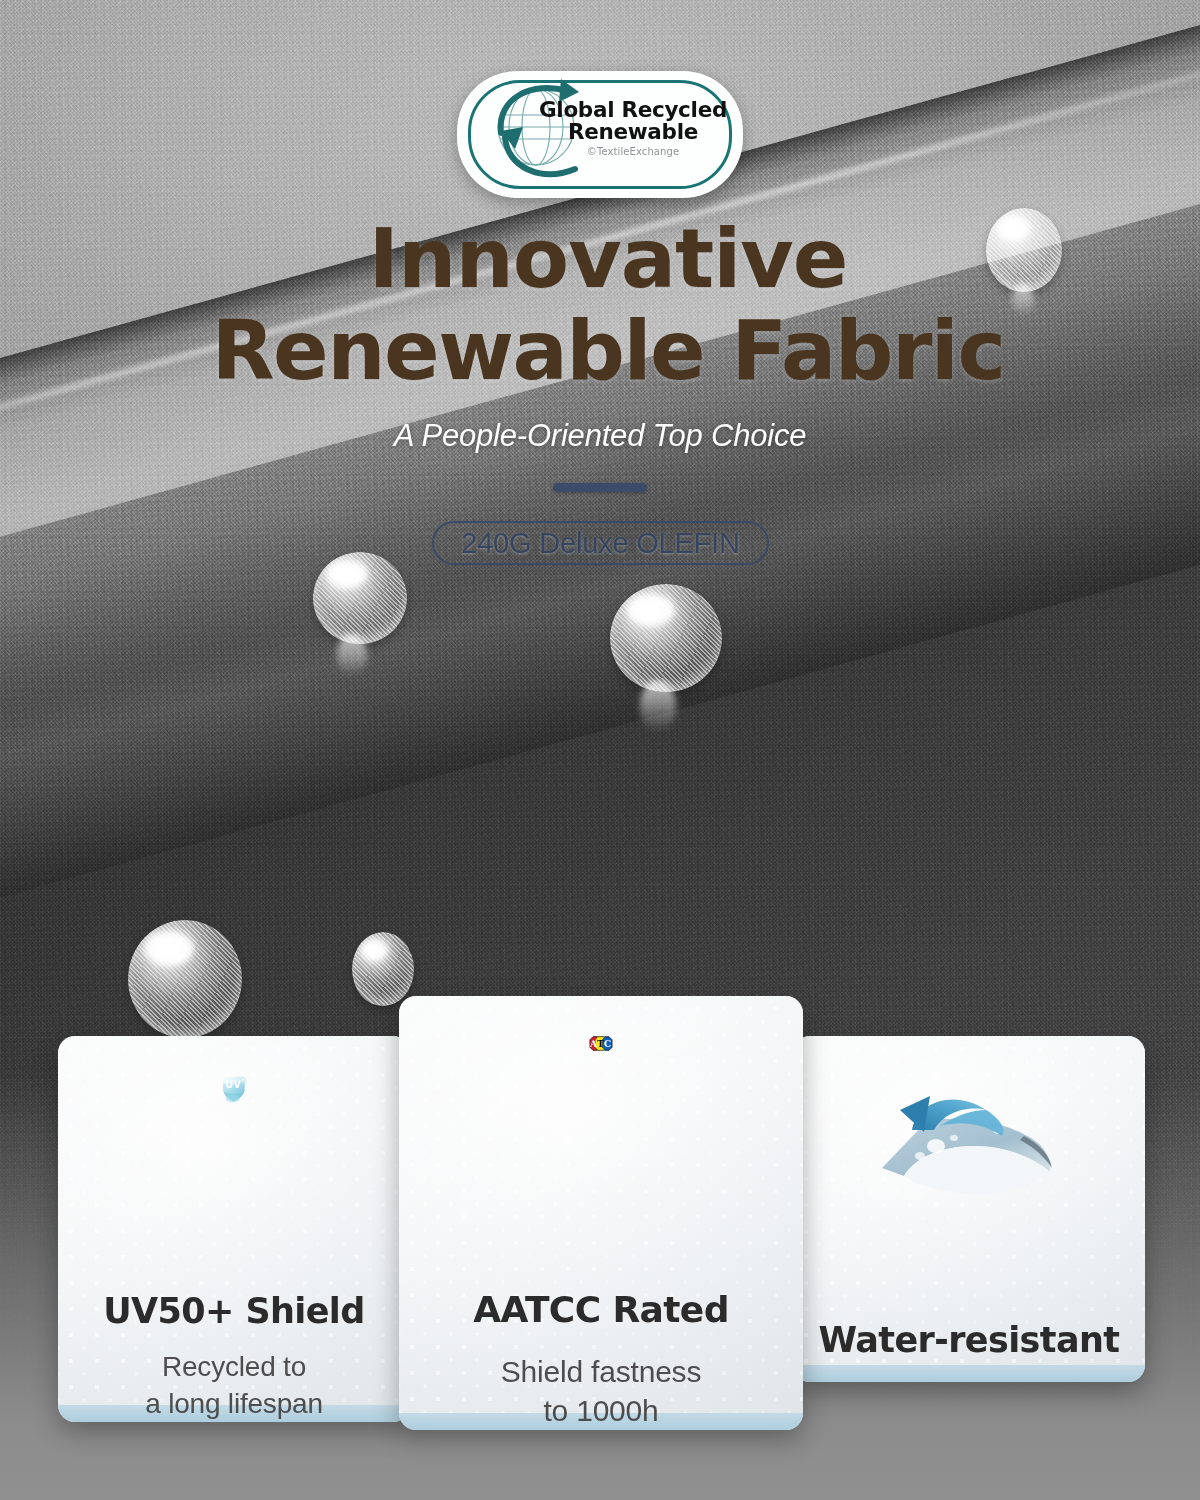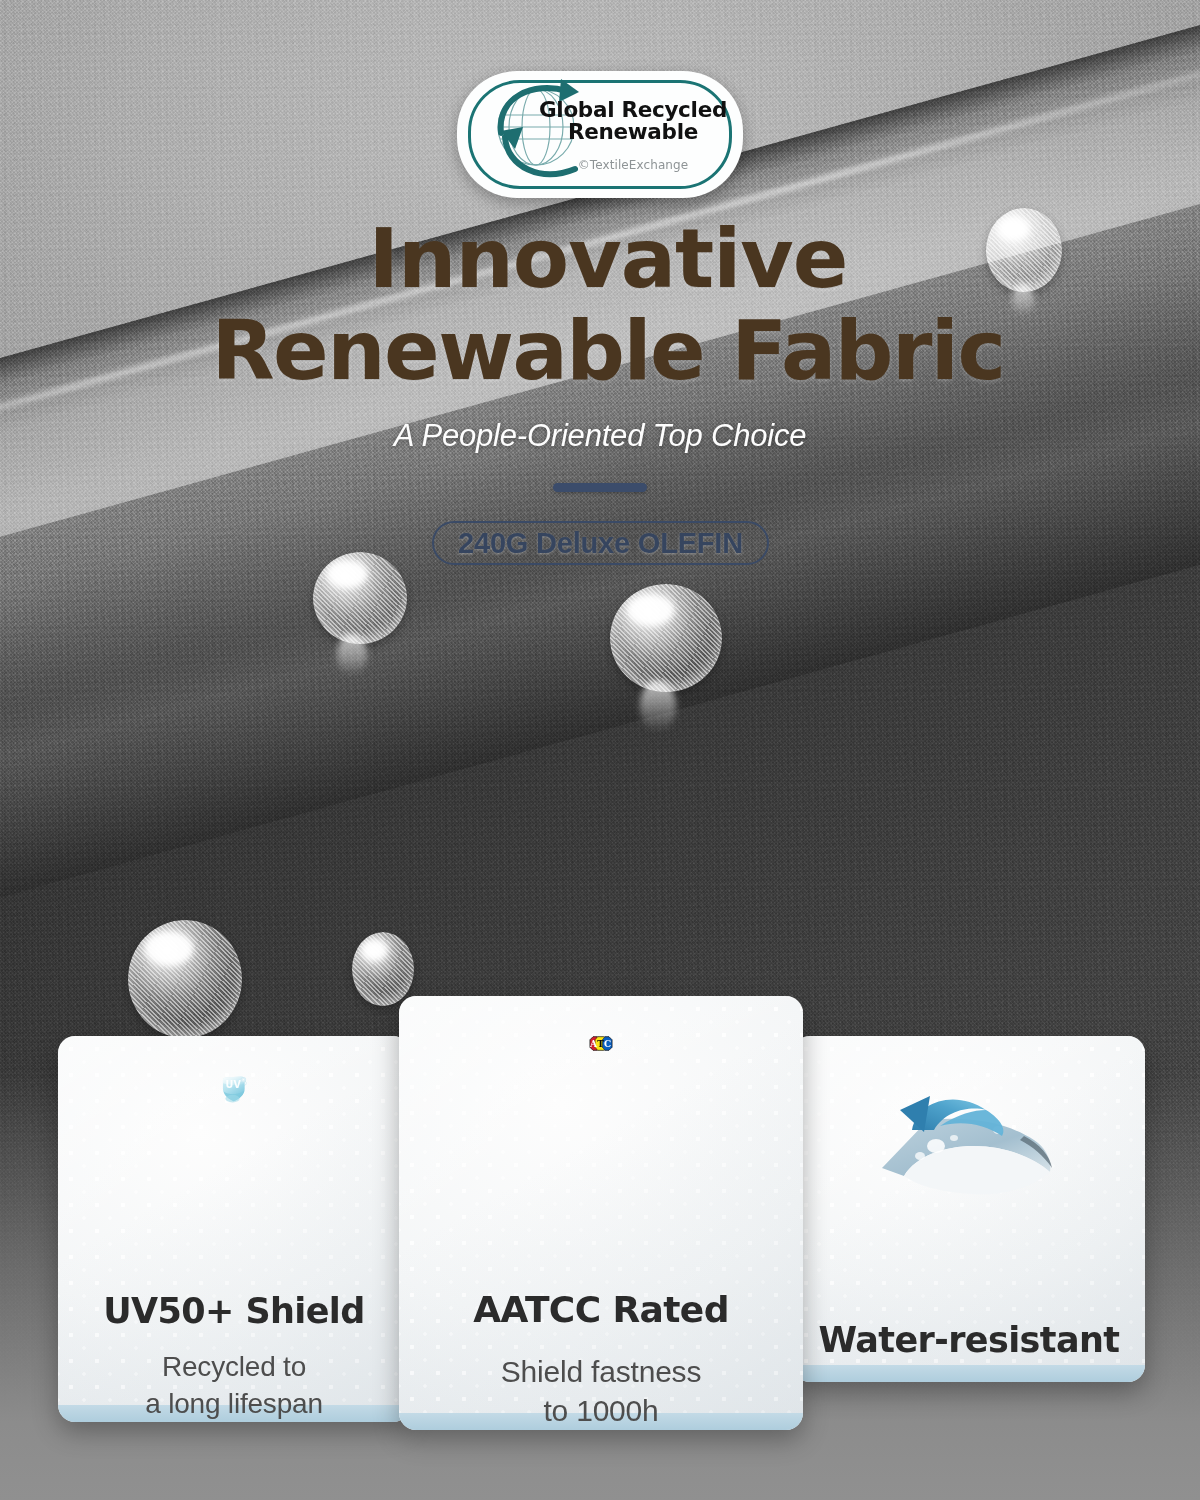--- a/index.html
+++ b/index.html
@@ -118,21 +118,21 @@
     border:3px solid #1b7474; border-radius:52px;
   }
   .grs-inner{ position:relative; width:100%; height:100%; }
   .grs-txt{
     position:absolute; left:78px; top:28px; width:196px;
     text-align:center; color:#111; line-height:1.02;
     font-family:"DejaVu Sans", sans-serif;
   }
   .grs-l1{ font-size:21.5px; font-weight:600; letter-spacing:-.3px; }
   .grs-l2{ font-size:21.5px; font-weight:600; letter-spacing:-.3px; }
-  .grs-tm{ font-size:12px; color:#8e9496; margin-top:16px; letter-spacing:.1px; font-weight:400; }
+  .grs-tm{ font-size:10px; color:#8e9496; margin-top:4px; letter-spacing:.1px; font-weight:400; }
 
   
   #headline{
     position:absolute; left:8px; top:213px; width:1200px; text-align:center;
     font-family:"DejaVu Sans", sans-serif;
     font-weight:700; color:#4a3620; font-size:82px; line-height:1.12;
     letter-spacing:-1px;
     text-shadow:0 2px 4px rgba(255,255,255,.22), 0 1px 0 rgba(0,0,0,.10);
   }
   #headline .l2{ display:block; letter-spacing:-1.5px; }
@@ -149,21 +149,20 @@
     border-radius:6px; background:#3b4c6b;
     box-shadow:0 1px 3px rgba(0,0,0,.25);
   }
 
   #spec-pill{
     position:absolute; left:432px; top:521px; width:337px; height:44px;
     border:2px solid #3a4a66; border-radius:24px;
     display:flex; align-items:center; justify-content:center;
     color:#36455f; font-size:29px; letter-spacing:-.2px;
     text-shadow:0 1px 3px rgba(255,255,255,.35);
-    font-weight:bold;
   }
 
   
   .card{
     position:absolute; border-radius:17px; overflow:hidden;
     background:
       radial-gradient(ellipse 120% 90% at 40% 25%, #fdfdfd 0%, #f4f6f7 55%, #e7ebee 100%);
     box-shadow:0 10px 26px rgba(0,0,0,.3);
     display:flex; flex-direction:column; align-items:center;
   }

